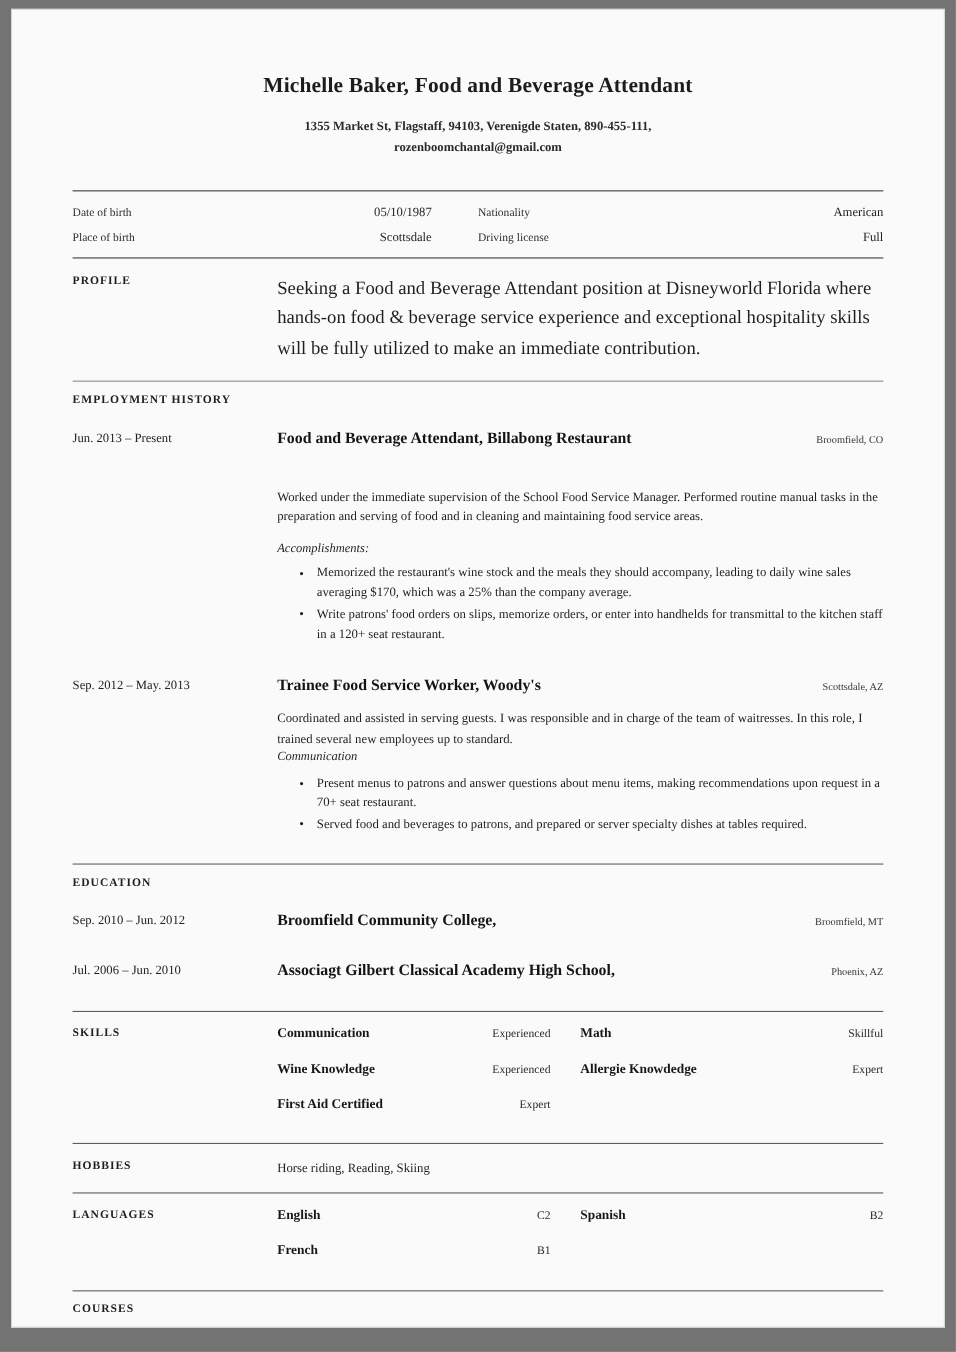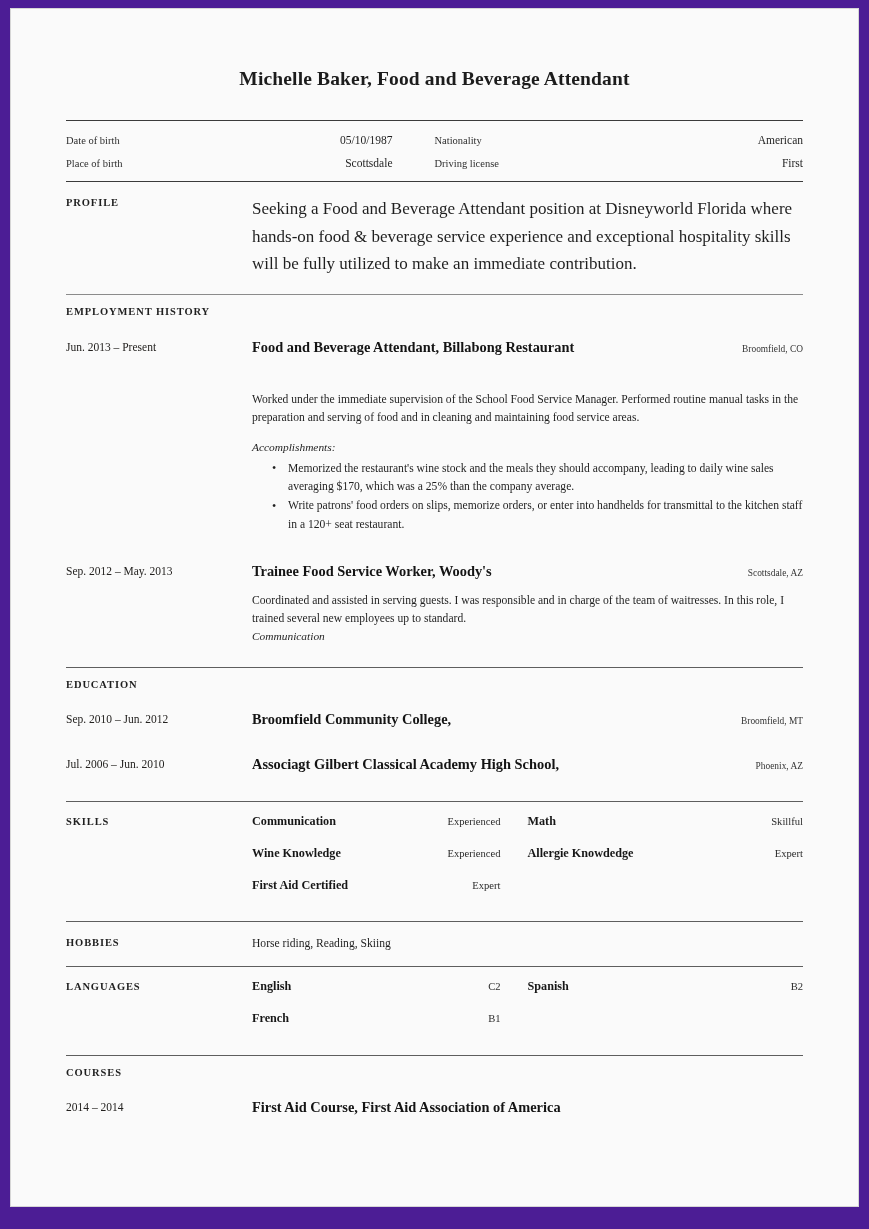--- a/index.html
+++ b/index.html
@@ -8,21 +8,21 @@
     width: 869px;
     height: 1229px;
     background: #ffffff;
     font-family: "Liberation Serif", "DejaVu Serif", serif;
   }
 
   #page {
     position: relative;
     width: 869px;
     height: 1229px;
-    background: #4c1d95;
+    background: #737373;
     padding: 8px 10px 22px 10px;
   }
 
   .sheet {
     position: relative;
     width: 849px;
     height: 1199px;
     background: #fafafa;
     border: 1px solid #d6d6d6;
     padding: 0 55px;
@@ -202,20 +202,24 @@
   }
 </style>
 </head>
 <body>
 
 <div id="page">
   <div class="sheet">
 
     <div class="hdr">
       <div class="hdr-name">Michelle Baker, Food and Beverage Attendant</div>
+      <div class="hdr-contact">
+        <div>1355 Market St, Flagstaff, 94103, Verenigde Staten, 890-455-111,</div>
+        <div>rozenboomchantal@gmail.com</div>
+      </div>
     </div>
 
     <div style="height:29px"></div>
     <div class="rule"></div>
 
     <div class="details">
       <div class="det-row">
         <div class="det-cell left">
           <span class="det-key">Date of birth</span>
           <span class="det-val">05/10/1987</span>
@@ -225,21 +229,21 @@
           <span class="det-val">American</span>
         </div>
       </div>
       <div class="det-row">
         <div class="det-cell left">
           <span class="det-key">Place of birth</span>
           <span class="det-val">Scottsdale</span>
         </div>
         <div class="det-cell right">
           <span class="det-key">Driving license</span>
-          <span class="det-val">First</span>
+          <span class="det-val">Full</span>
         </div>
       </div>
     </div>
 
     <div class="rule"></div>
 
     <div class="section profile-wrap">
       <div class="sec-label">PROFILE</div>
       <div class="sec-body">
         <div class="profile-text">Seeking a Food and Beverage Attendant position at Disneyworld Florida where hands-on food &amp; beverage service experience and exceptional hospitality skills will be fully utilized to make an immediate contribution.</div>
@@ -275,20 +279,24 @@
 
     <div class="entry">
       <div class="entry-date">Sep. 2012 – May. 2013</div>
       <div class="entry-main">
         <div class="entry-titleline">
           <div class="entry-title">Trainee Food Service Worker, Woody's</div>
           <div class="entry-loc">Scottsdale, AZ</div>
         </div>
         <div class="entry-desc desc-gap-sm">Coordinated and assisted in serving guests. I was responsible and in charge of the team of waitresses. In this role, I trained several new employees up to standard.</div>
         <div class="acc-label tight">Communication</div>
+        <ul class="bullets tight">
+          <li>Present menus to patrons and answer questions about menu items, making recommendations upon request in a 70+ seat restaurant.</li>
+          <li>Served food and beverages to patrons, and prepared or server specialty dishes at tables required.</li>
+        </ul>
       </div>
     </div>
 
     <div style="height:25px"></div>
     <div class="rule mid"></div>
 
     <div class="section block-head">
       <div class="sec-label">EDUCATION</div>
       <div class="sec-body"></div>
     </div>

